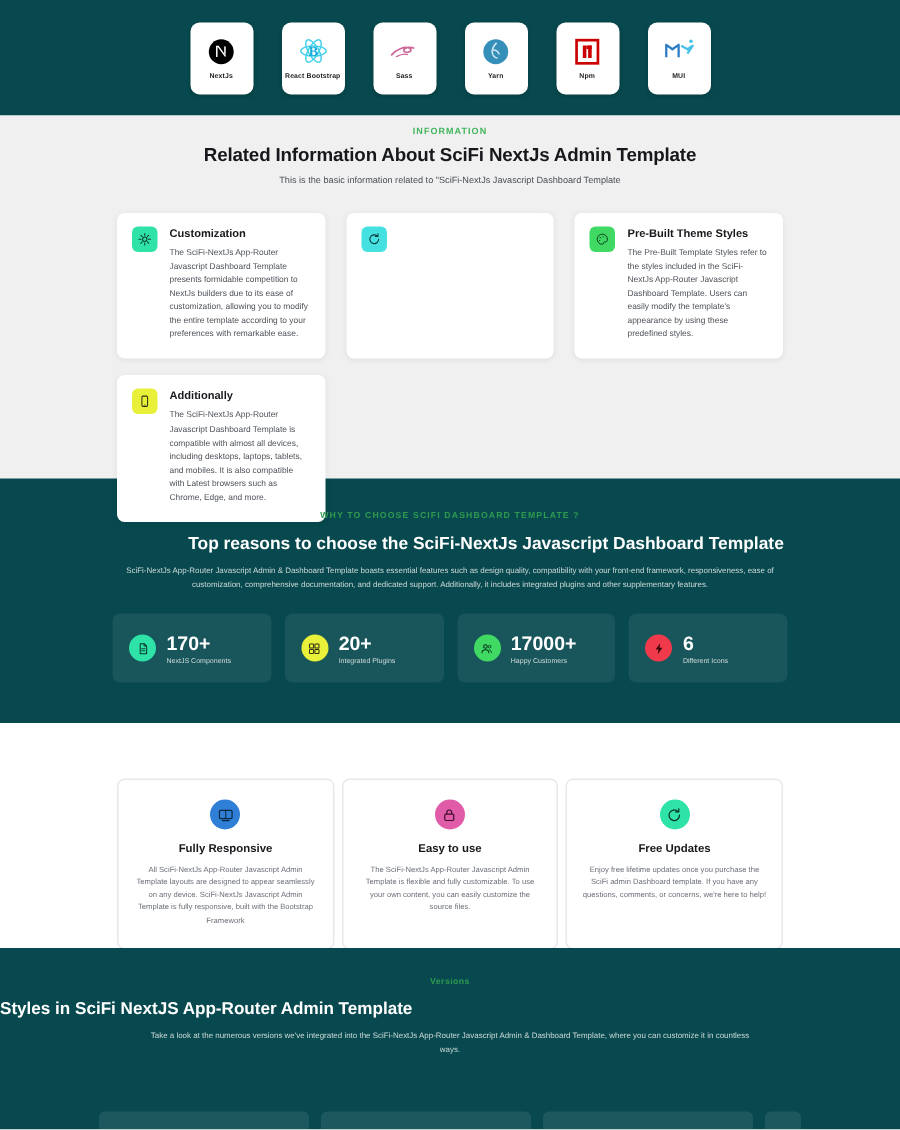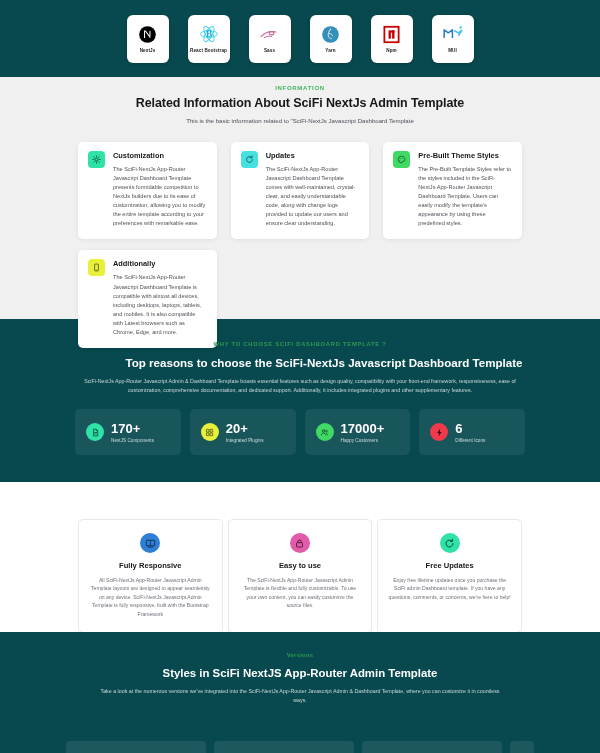--- a/index.html
+++ b/index.html
@@ -222,21 +222,20 @@
     overflow: hidden;
   }
   .versions-eyebrow {
     text-align: center;
     font-size: 5.8px;
     font-weight: 700;
     color: #2f9a50;
     letter-spacing: .3px;
   }
   .versions-title {
-    text-align: center;
     font-size: 11.4px;
     font-weight: 700;
     color: #ffffff;
     margin-top: 9px;
   }
   .versions-sub {
     width: 400px;
     margin: 8px auto 0;
     text-align: center;
     font-size: 5.3px;
@@ -359,24 +358,20 @@
         </div>
       </div>
 
       <div class="info-card">
         <span class="info-icon" style="background:#45e0e0">
           <svg width="9" height="9" viewBox="0 0 20 20">
             <path d="M16.5 10a6.5 6.5 0 1 1-2-4.7" fill="none" stroke="#0b3a3a" stroke-width="1.6" stroke-linecap="round"></path>
             <path d="M15.5 2v4h-4" fill="none" stroke="#0b3a3a" stroke-width="1.6" stroke-linecap="round" stroke-linejoin="round"></path>
           </svg>
         </span>
-        <div class="info-body">
-          <div class="info-title">Updates</div>
-          <div class="info-text">The SciFi-NextJs App-Router Javascript Dashboard Template comes with well-maintained, crystal-clear, and easily understandable code, along with change logs provided to update our users and ensure clear understanding.</div>
-        </div>
       </div>
 
       <div class="info-card tall">
         <span class="info-icon" style="background:#3fd964">
           <svg width="9" height="9" viewBox="0 0 20 20">
             <path d="M10 2.5a7.5 7.5 0 0 0 0 15c1.2 0 1.8-.8 1.8-1.7 0-1.4 1-1.9 2.1-1.9h1.3c1.4 0 2.3-1 2.3-2.6A7.3 7.3 0 0 0 10 2.5z" fill="none" stroke="#0b3a1f" stroke-width="1.4"></path>
             <circle cx="7" cy="7.6" r="1" fill="#0b3a1f"></circle>
             <circle cx="11.4" cy="6.4" r="1" fill="#0b3a1f"></circle>
             <circle cx="6.1" cy="12" r="1" fill="#0b3a1f"></circle>
           </svg>

